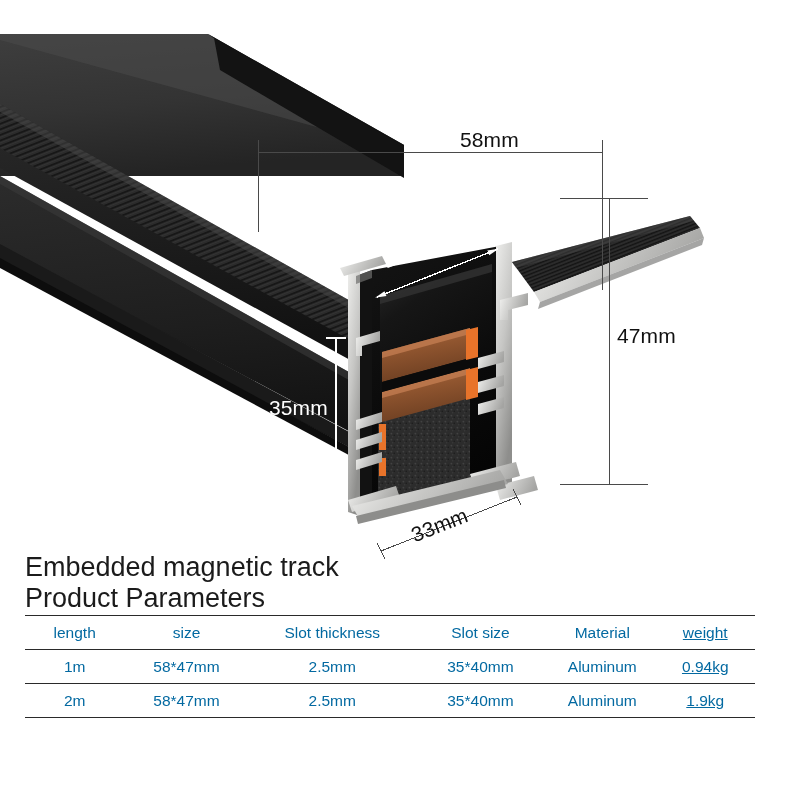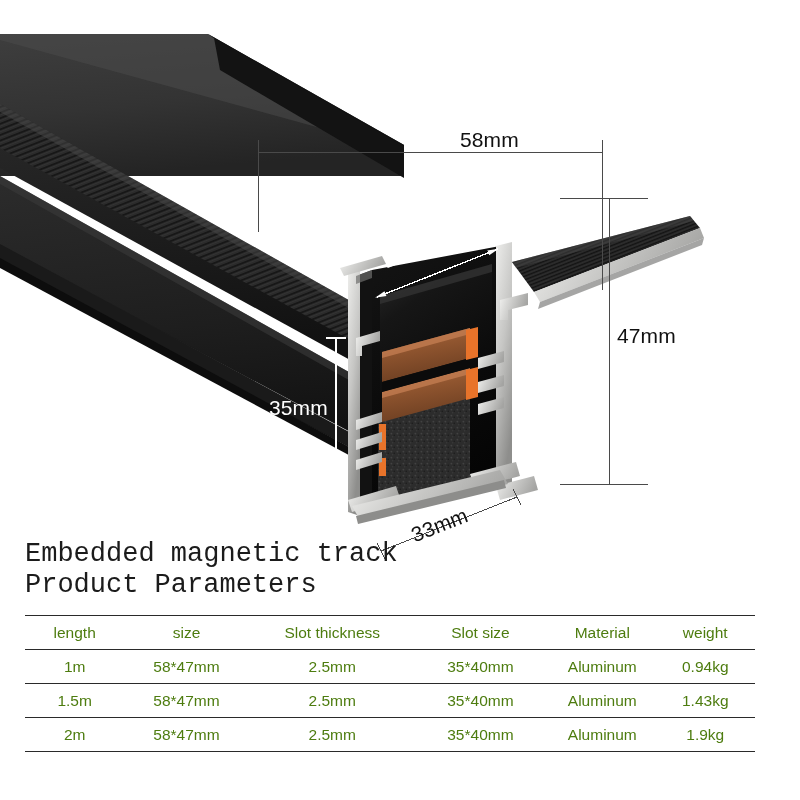--- a/index.html
+++ b/index.html
@@ -54,65 +54,64 @@
   #dim-label-33 {
     left: 412px; top: 525px;
     transform: rotate(-21.5deg);
     transform-origin: 0 50%;
   }
 
   
   #headings {
     position: absolute;
     left: 25px;
-    top: 539px;
+    top: 552px;
     width: 740px;
-    font-family: Liberation Mono, monospace;
   }
   .heading-line {
     font-size: 27px;
     line-height: 31px;
     color: #1b1b1b;
     font-weight: 400;
     white-space: nowrap;
   }
 
   
   #spec-table-wrap {
     position: absolute;
     left: 25px;
     top: 615px;
     width: 730px;
   }
   table#spec-table {
     width: 730px;
     border-collapse: collapse;
     font-size: 15.5px;
-    color: #4d7c0f;
+    color: #0369a1;
   }
   table#spec-table th,
   table#spec-table td {
     font-weight: 400;
     text-align: center;
     padding: 0;
     height: 33px;
     vertical-align: middle;
     border-bottom: 1px solid #2a2a2a;
     white-space: nowrap;
   }
   table#spec-table thead th {
     border-top: 1px solid #2a2a2a;
   }
   
   .col-length { width: 100px; }
   .col-size   { width: 125px; }
   .col-thick  { width: 168px; }
   .col-slot   { width: 130px; }
   .col-mat    { width: 115px; }
-  .col-weight { width: 92px; text-align: right; padding-right: 4px !important; }
+  .col-weight { width: 92px; text-align: right; padding-right: 4px !important; text-decoration: underline; }
 </style>
 </head>
 <body>
 
 <div id="product-figure">
   <svg viewBox="0 0 800 560" xmlns="http://www.w3.org/2000/svg">
     <defs>
 
       <linearGradient id="gTopFace" x1="0" y1="0" x2="0.25" y2="1">
         <stop offset="0%" stop-color="#3e3e3e"></stop>
@@ -345,28 +344,20 @@
     <tbody>
       <tr>
         <td>1m</td>
         <td>58*47mm</td>
         <td>2.5mm</td>
         <td>35*40mm</td>
         <td>Aluminum</td>
         <td class="col-weight">0.94kg</td>
       </tr>
       <tr>
-        <td>1.5m</td>
-        <td>58*47mm</td>
-        <td>2.5mm</td>
-        <td>35*40mm</td>
-        <td>Aluminum</td>
-        <td class="col-weight">1.43kg</td>
-      </tr>
-      <tr>
         <td>2m</td>
         <td>58*47mm</td>
         <td>2.5mm</td>
         <td>35*40mm</td>
         <td>Aluminum</td>
         <td class="col-weight">1.9kg</td>
       </tr>
     </tbody>
   </table>
 </div>

